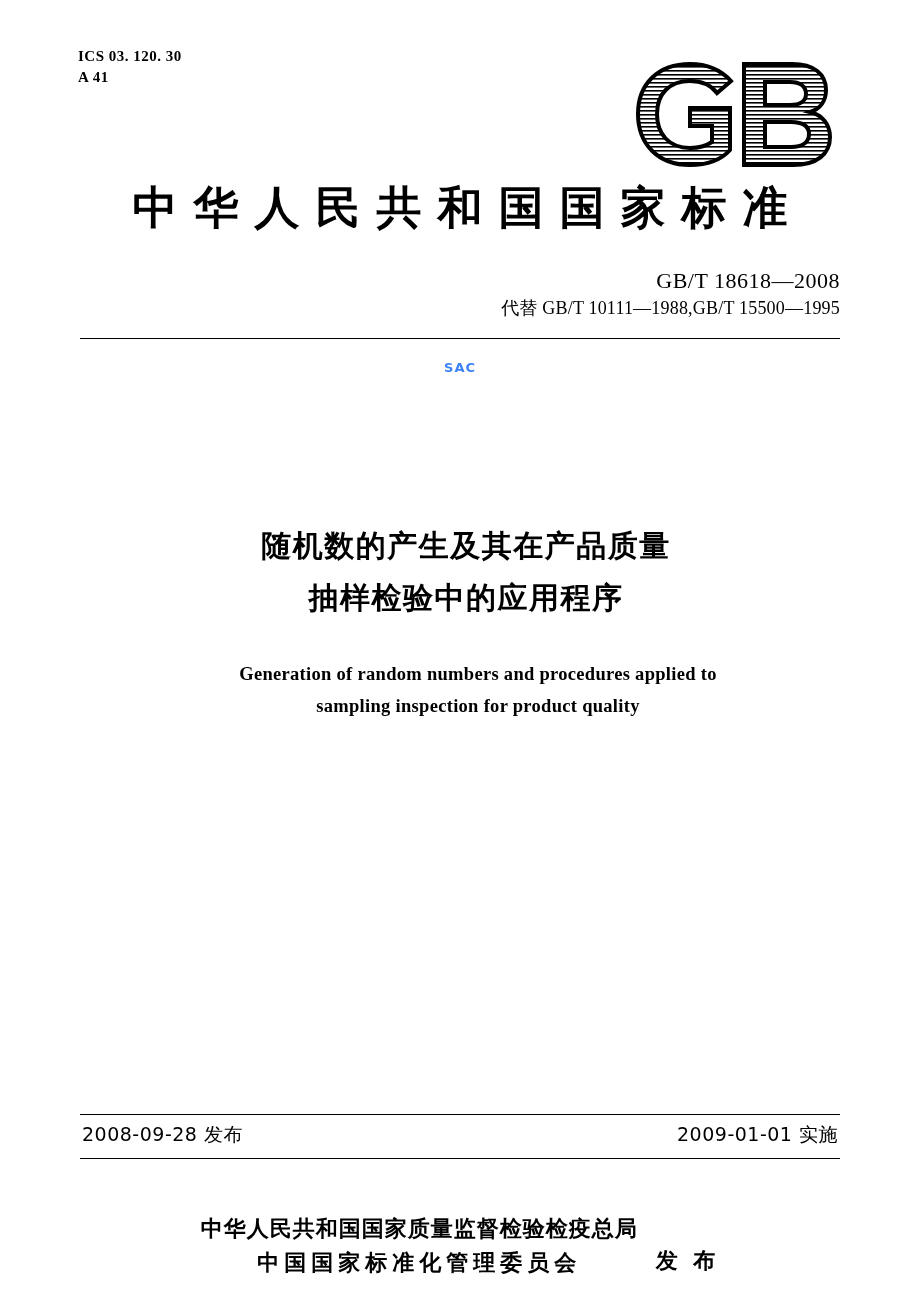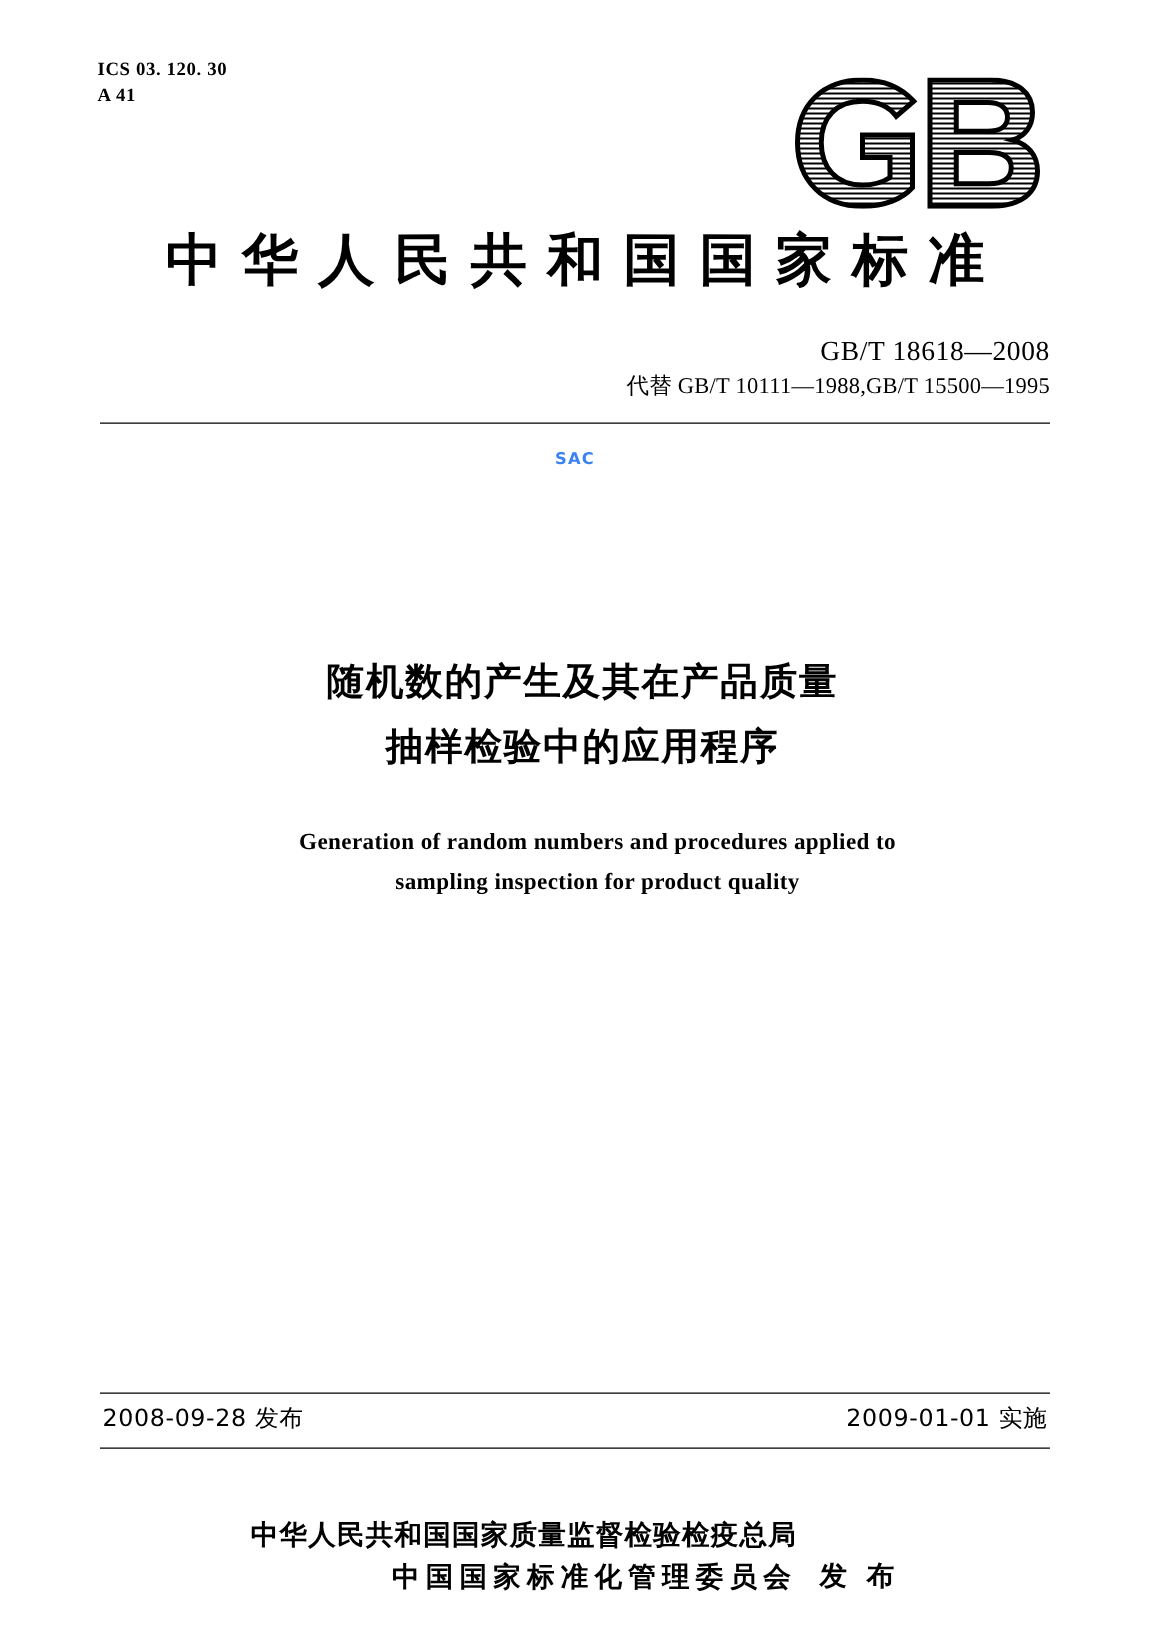--- a/index.html
+++ b/index.html
@@ -177,21 +177,21 @@
     margin-top: 36px;
   }
   .publisher-lines {
     text-align: center;
     font-family: "DejaVu Sans", sans-serif;
     font-weight: bold;
     font-size: 22px;
     line-height: 34px;
   }
   .pub-line1 { letter-spacing: 1px; }
-  .pub-line2 { letter-spacing: 5px; text-align: right; }
+  .pub-line2 { letter-spacing: 5px; }
   .publisher-word {
     font-family: "DejaVu Sans", sans-serif;
     font-weight: bold;
     font-size: 22px;
     letter-spacing: 4px;
     margin-left: 18px;
     margin-top: 20px;
     align-self: flex-end;
     padding-bottom: 4px;
   }

